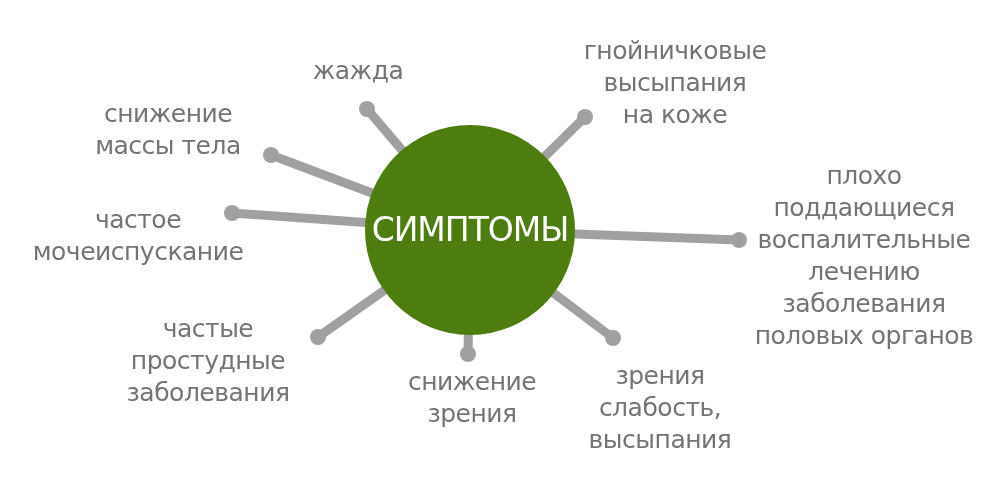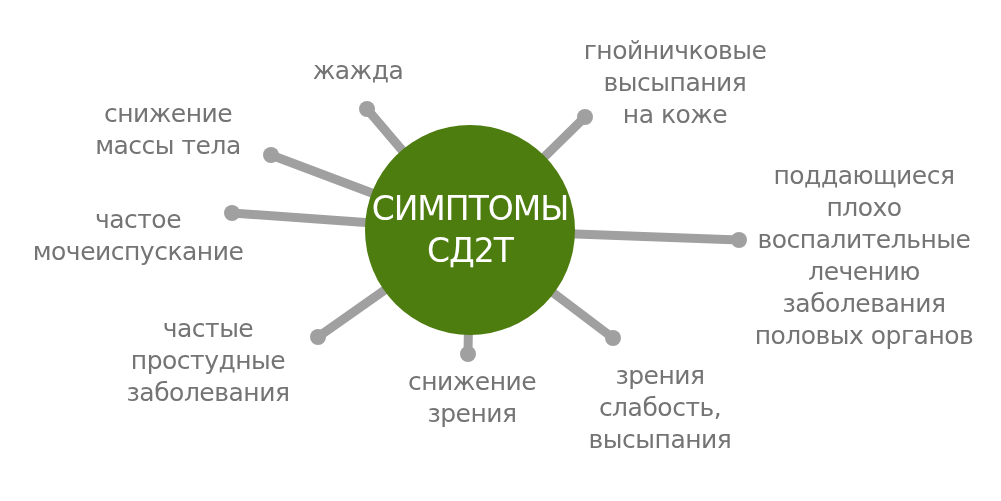--- a/index.html
+++ b/index.html
@@ -33,21 +33,20 @@
     <circle cx="613" cy="338" r="8" stroke="none"></circle>
     <line x1="470" y1="230" x2="739" y2="240"></line>
     <circle cx="739" cy="240" r="8" stroke="none"></circle>
     <line x1="470" y1="230" x2="585" y2="117"></line>
     <circle cx="585" cy="117" r="8" stroke="none"></circle>
   </g>
 </svg>
 
 <div class="hub">
   <span>СИМПТОМЫ</span>
-  <span>СД2Т</span>
 </div>
 
 <div class="label" style="left:306px; top:55px; width:104px;">
   <span>жажда</span>
 </div>
 
 <div class="label" style="left:78px; top:98px; width:180px;">
   <span>снижение</span>
   <span>массы тела</span>
 </div>
@@ -68,22 +67,22 @@
   <span>зрения</span>
 </div>
 
 <div class="label" style="left:568px; top:360px; width:184px;">
   <span>зрения</span>
   <span>слабость,</span>
   <span>высыпания</span>
 </div>
 
 <div class="label" style="left:733px; top:160px; width:262px;">
+  <span>плохо</span>
   <span>поддающиеся</span>
-  <span>плохо</span>
   <span>воспалительные</span>
   <span>лечению</span>
   <span>заболевания</span>
   <span>половых органов</span>
 </div>
 
 <div class="label" style="left:566px; top:35px; width:218px;">
   <span>гнойничковые</span>
   <span>высыпания</span>
   <span>на коже</span>

